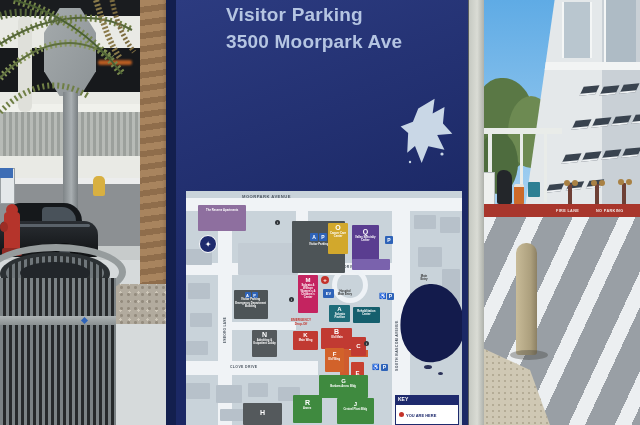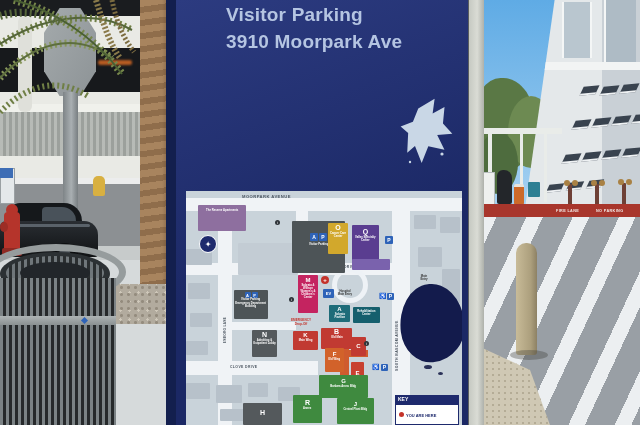--- a/index.html
+++ b/index.html
@@ -166,21 +166,21 @@
 
   <div class="a" style="left:166px;top:0;width:318px;height:425px">
 
     <div class="a" style="left:0;top:0;width:11px;height:425px;background:#131f4e"></div>
     <div class="a" style="left:301px;top:0;width:17px;height:425px;background:linear-gradient(90deg,#5a5e60 0 2px,#c6c9c2 2px,#dadcd5 60%,#aeb1ab)"></div>
 
     <div class="a" style="left:10px;top:0;width:292px;height:425px;background:linear-gradient(160deg,#2c3b80,#1b2865 60%)">
 
       <div class="a" style="left:50px;top:1px;width:240px;color:#b5c5e2;font-weight:bold;font-size:19px;line-height:27px;letter-spacing:.2px">
         <div>Visitor Parking</div>
-        <div>3910 Moorpark Ave</div>
+        <div>3500 Moorpark Ave</div>
       </div>
 
       <svg style="position:absolute;left:222px;top:96px" width="56" height="76" viewBox="0 0 56 76">
         <path d="M20 6 L38 0 L33 14 L46 10 L41 26 L48 38 L33 36 L37 52 L22 45 L12 60 L9 42 L0 47 L5 28 L-1 20 L12 18 Z" fill="#c9d7e6" transform="rotate(-12 24 30) translate(4 6)"></path>
         <circle cx="44" cy="58" r="1.6" fill="#c9d7e6"></circle>
           <circle cx="12" cy="66" r="1.2" fill="#c9d7e6"></circle>
       </svg>
 
       <div class="a" style="left:10px;top:191px;width:276px;height:234px;background:#c9d3da;overflow:hidden">
 

